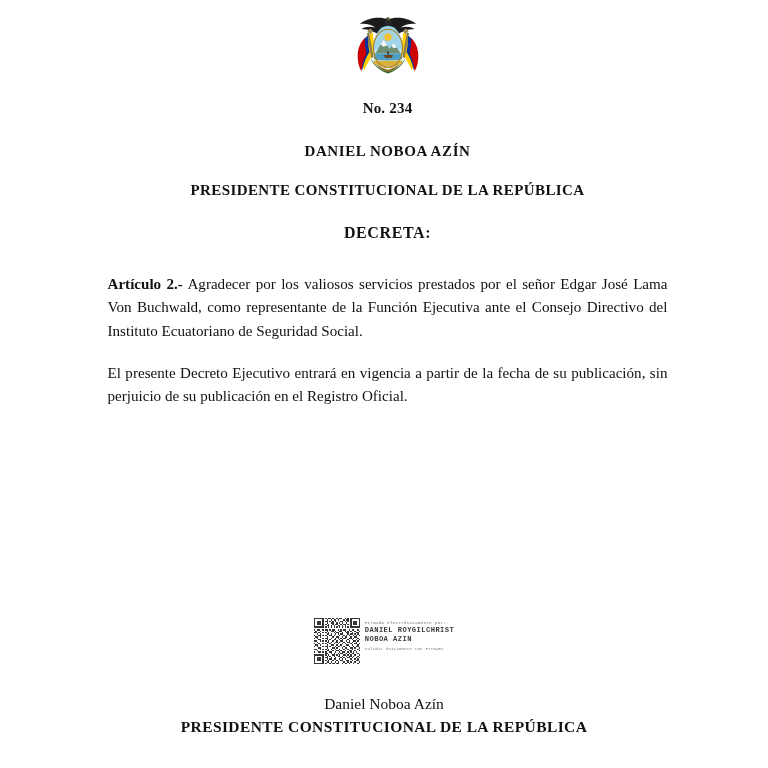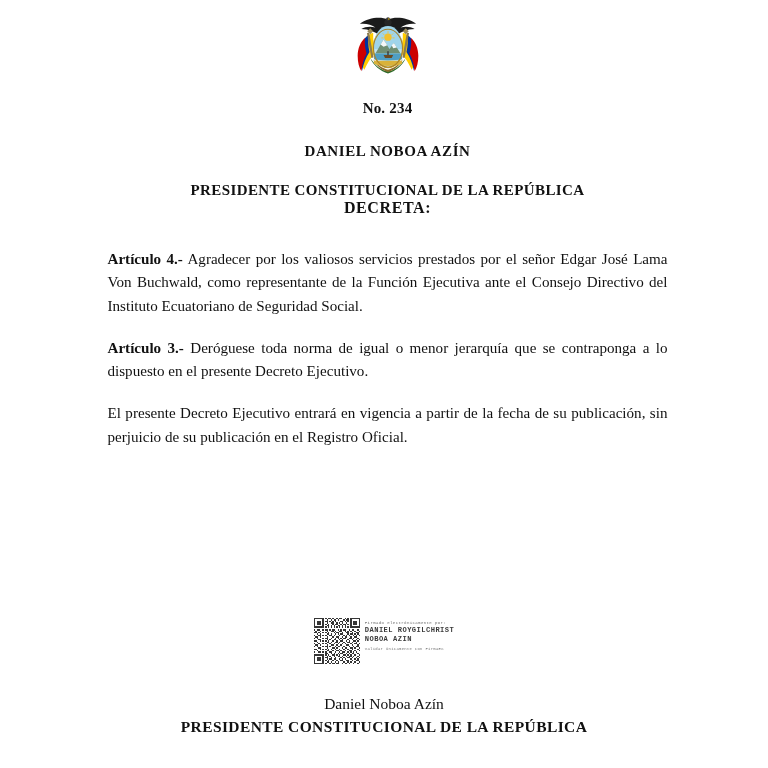--- a/index.html
+++ b/index.html
@@ -58,20 +58,21 @@
     font-weight: bold;
     font-size: 15px;
     letter-spacing: 0.4px;
     margin-top: 22px;
   }
   .head-decreta {
     text-align: center;
     font-weight: bold;
     font-size: 16px;
     letter-spacing: 0.6px;
+    margin-top: 25px;
   }
 
   
   .body-block {
     margin: 0 auto;
     width: 560px;
     padding-top: 31px;
   }
   .para {
     font-size: 15.1px;
@@ -220,27 +221,24 @@
   </div>
 
   <div class="doc-number">No. 234</div>
   <div class="head-name">DANIEL NOBOA AZÍN</div>
   <div class="head-title">PRESIDENTE CONSTITUCIONAL DE LA REPÚBLICA</div>
   <div class="head-decreta">DECRETA:</div>
 
   <div class="body-block">
 
     <p class="para">
-      <span class="lead">Artículo 4.-</span><span> Agradecer por los valiosos servicios prestados por el señor Edgar José Lama Von Buchwald, como representante de la Función Ejecutiva ante el Consejo Directivo del Instituto Ecuatoriano de Seguridad Social.</span>
+      <span class="lead">Artículo 2.-</span><span> Agradecer por los valiosos servicios prestados por el señor Edgar José Lama Von Buchwald, como representante de la Función Ejecutiva ante el Consejo Directivo del Instituto Ecuatoriano de Seguridad Social.</span>
     </p>
 
 
-    <p class="para">
-      <span class="lead">Artículo 3.-</span><span> Deróguese toda norma de igual o menor jerarquía que se contraponga a lo dispuesto en el presente Decreto Ejecutivo.</span>
-    </p>
 
     <p class="para">El presente Decreto Ejecutivo entrará en vigencia a partir de la fecha de su publicación, sin perjuicio de su publicación en el Registro Oficial.</p>
 
   </div>
 
   <div class="stamp-wrap">
     <div class="stamp">
       <svg class="qr" viewBox="0 0 33 33" xmlns="http://www.w3.org/2000/svg" shape-rendering="crispEdges" aria-label="QR">
         <rect width="33" height="33" fill="#ffffff"></rect>
         <g fill="#1a1a1a">

